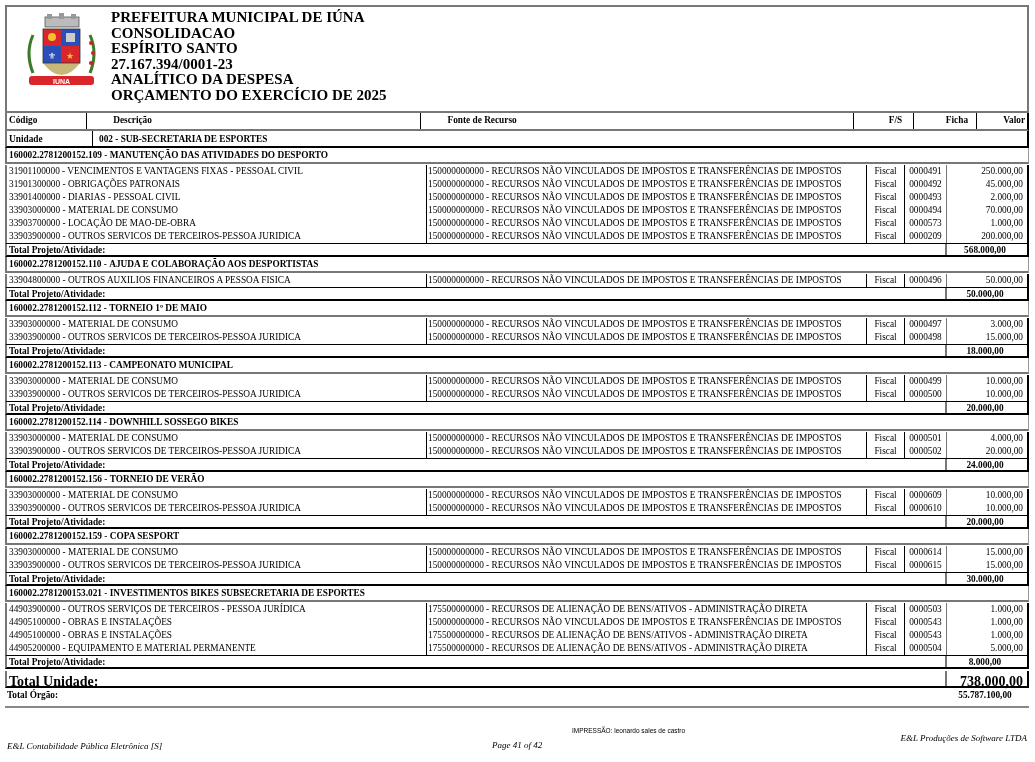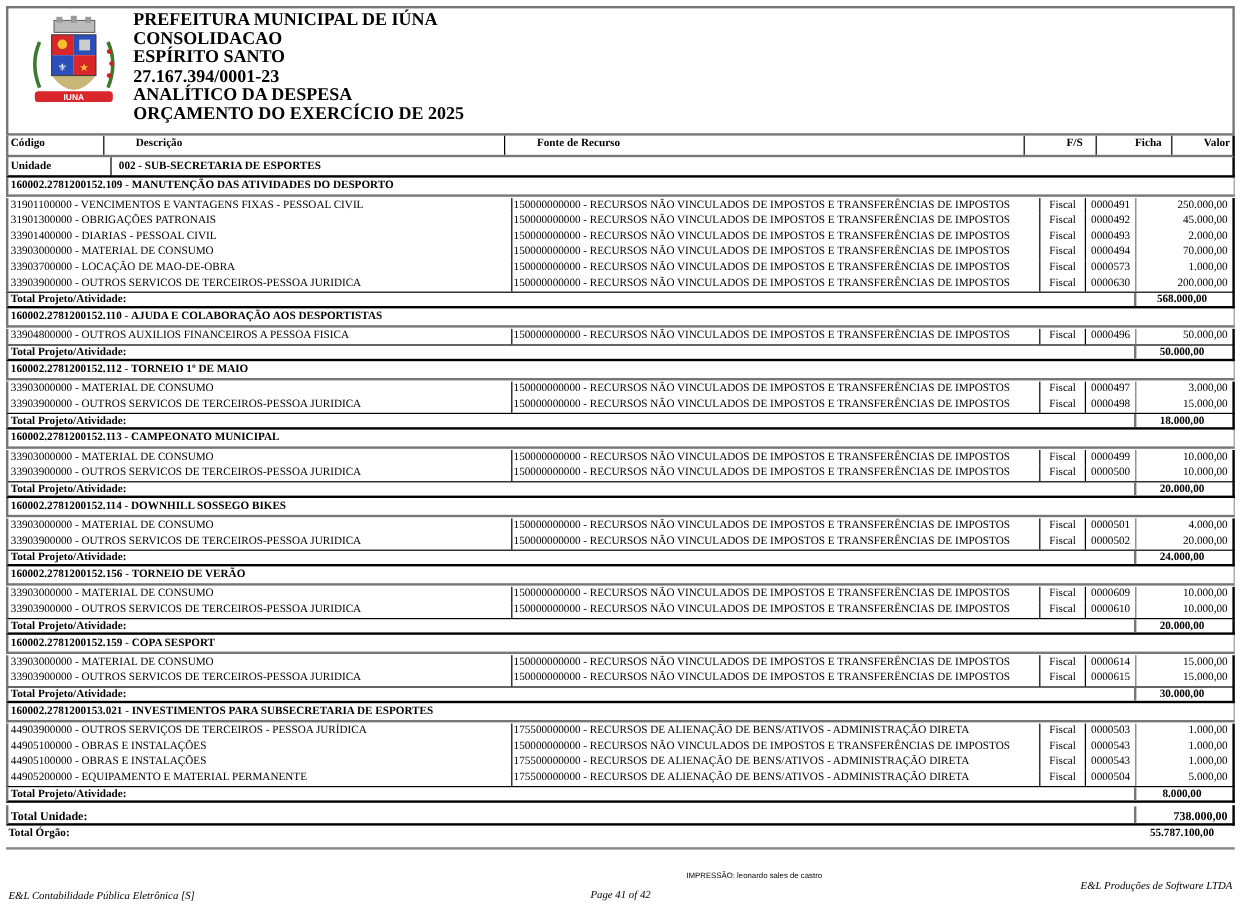--- a/index.html
+++ b/index.html
@@ -34,21 +34,21 @@
   .item .d { width: 420px; padding-left: 2px; border-right: 1px solid #000; }
   .item .f { width: 440px; padding-left: 1px; border-right: 1px solid #000; }
   .item .s { width: 38px; text-align: center; border-right: 1px solid #000; }
   .item .k { width: 42px; text-align: center; border-right: 1px solid #777; }
   .item .v { flex: 1; text-align: right; padding-right: 4px; }
 
   .total { height: 13px; font-weight: bold; font-size: 9.3px; line-height: 13px; border-left: 2px solid #777; border-right: 2px solid #000; border-bottom: 2px solid #000; }
   .total .tl { width: 940px; padding-left: 2px; border-right: 2px solid #777; }
   .total .tv { flex: 1; text-align: center; padding-right: 4px; }
 
-  .unitotal { height: 17px; font-weight: bold; font-size: 10px; border-left: 2px solid #777; border-right: 2px solid #000; border-bottom: 2px solid #000; margin-top: 2px; align-items: flex-end; }
+  .unitotal { height: 17px; font-weight: bold; font-size: 14px; border-left: 2px solid #777; border-right: 2px solid #000; border-bottom: 2px solid #000; margin-top: 2px; }
   .unitotal .tl { width: 940px; padding: 3px 2px 0 2px; border-right: 2px solid #777; }
   .unitotal .tv { flex: 1; text-align: right; padding: 3px 4px 0 0; }
 
   .orgtotal { height: 16px; font-weight: bold; font-size: 9.3px; }
   .orgtotal .tl { width: 940px; padding: 2px 2px 0 2px; }
   .orgtotal .tv { flex: 1; text-align: center; padding: 2px 4px 0 0; }
 
   .footer-line { height: 2px; background: #888; margin-top: 2px; }
   .impressao { position: absolute; left: 572px; top: 727px; font-family: "Liberation Sans", "DejaVu Sans", sans-serif; font-size: 6.5px; }
   .foot-left { position: absolute; left: 7px; top: 741px; font-style: italic; font-size: 9px; }
@@ -146,21 +146,21 @@
             <div class="d">33903700000 - LOCAÇÃO DE MAO-DE-OBRA</div>
             <div class="f">150000000000 - RECURSOS NÃO VINCULADOS DE IMPOSTOS E TRANSFERÊNCIAS DE IMPOSTOS</div>
             <div class="s">Fiscal</div>
             <div class="k">0000573</div>
             <div class="v">1.000,00</div>
           </div>
           <div class="row item">
             <div class="d">33903900000 - OUTROS SERVICOS DE TERCEIROS-PESSOA JURIDICA</div>
             <div class="f">150000000000 - RECURSOS NÃO VINCULADOS DE IMPOSTOS E TRANSFERÊNCIAS DE IMPOSTOS</div>
             <div class="s">Fiscal</div>
-            <div class="k">0000630</div>
+            <div class="k">0000209</div>
             <div class="v">200.000,00</div>
           </div>
         </div>
         <div class="row total">
           <div class="tl">Total Projeto/Atividade:</div>
           <div class="tv">568.000,00</div>
         </div>
         <div class="proj"><span>160002.2781200152.110</span><span style="font-weight: normal;"> - </span><span>AJUDA E COLABORAÇÃO AOS DESPORTISTAS</span></div>
         <div class="items">
           <div class="row item">
@@ -273,21 +273,21 @@
             <div class="f">150000000000 - RECURSOS NÃO VINCULADOS DE IMPOSTOS E TRANSFERÊNCIAS DE IMPOSTOS</div>
             <div class="s">Fiscal</div>
             <div class="k">0000615</div>
             <div class="v">15.000,00</div>
           </div>
         </div>
         <div class="row total">
           <div class="tl">Total Projeto/Atividade:</div>
           <div class="tv">30.000,00</div>
         </div>
-        <div class="proj"><span>160002.2781200153.021</span><span style="font-weight: normal;"> - </span><span>INVESTIMENTOS PARA SUBSECRETARIA DE ESPORTES</span></div>
+        <div class="proj"><span>160002.2781200153.021</span><span style="font-weight: normal;"> - </span><span>INVESTIMENTOS BIKES SUBSECRETARIA DE ESPORTES</span></div>
         <div class="items">
           <div class="row item">
             <div class="d">44903900000 - OUTROS SERVIÇOS DE TERCEIROS - PESSOA JURÍDICA</div>
             <div class="f">175500000000 - RECURSOS DE ALIENAÇÃO DE BENS/ATIVOS - ADMINISTRAÇÃO DIRETA</div>
             <div class="s">Fiscal</div>
             <div class="k">0000503</div>
             <div class="v">1.000,00</div>
           </div>
           <div class="row item">
             <div class="d">44905100000 - OBRAS E INSTALAÇÕES</div>

